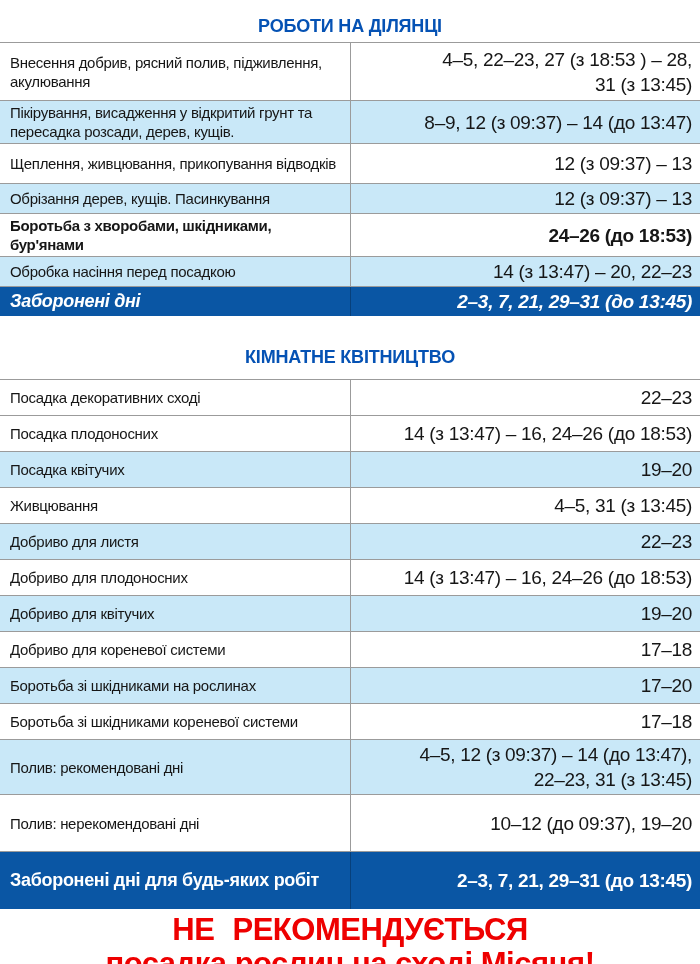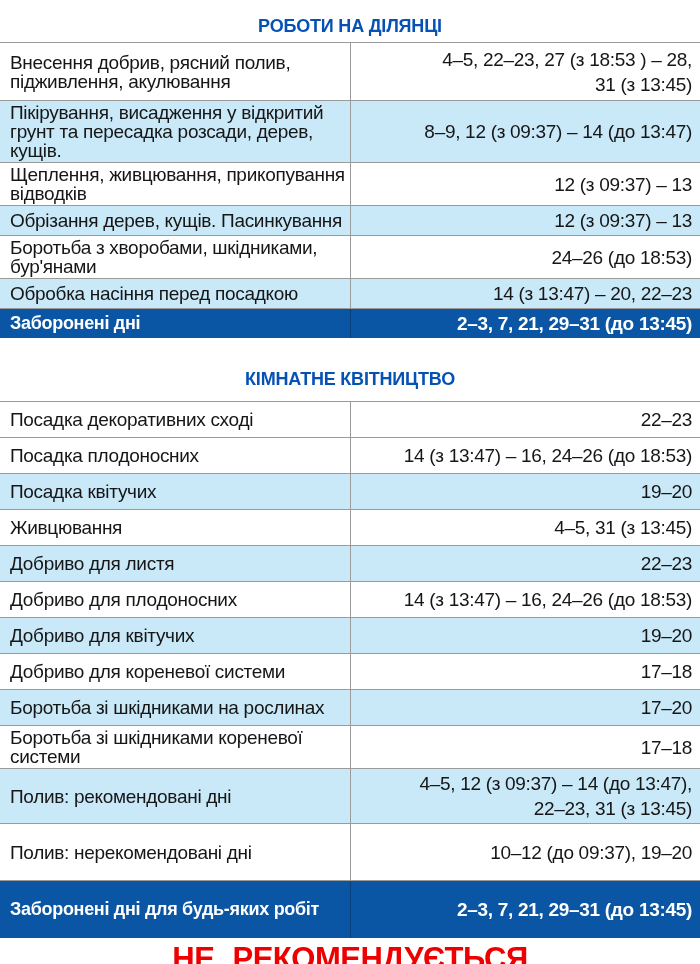--- a/index.html
+++ b/index.html
@@ -25,44 +25,44 @@
   .section-title.second{margin-top:15px;margin-bottom:11px;}
   table.cal-table{
     width:700px;border-collapse:collapse;table-layout:fixed;
     border-top:1px solid var(--border-gray);
   }
   table.cal-table col.c1{width:350px;}
   table.cal-table col.c2{width:350px;}
   td{border-top:1px solid var(--border-gray);vertical-align:middle;}
   tr:first-child td{border-top:none;}
   td.label{
-    font-size:19px;line-height:19px;letter-spacing:-0.3px;
+    font-size:15px;line-height:19px;letter-spacing:-0.3px;
     padding:2px 2px 2px 10px;
     border-right:1px solid var(--border-gray);
   }
   td.value{
     font-size:19px;line-height:25px;letter-spacing:-0.3px;
     text-align:right;white-space:pre-line;padding:2px 8px;
   }
   tr.alt{background:var(--alt-blue);}
   tr.banned{background:var(--banned-blue);}
   tr.banned td{border-top:1px solid var(--border-gray);}
   tr.banned td.label{
     color:#fff;font-weight:700;font-size:18px;
     border-right:1px solid rgba(0,0,0,0.25);
   }
   tr.banned td.value{color:#fff;font-weight:700;font-size:19px;}
   
   #t1-body tr:nth-child(1) td{height:58px;}
   #t1-body tr:nth-child(2) td{height:40px;}
   #t1-body tr:nth-child(3) td{height:40px;}
   #t1-body tr:nth-child(4) td{height:29px;}
-  #t1-body tr:nth-child(5) td{height:40px;}
+  #t1-body tr:nth-child(5) td{height:40px;font-weight:bold;}
   #t1-body tr:nth-child(6) td{height:27px;}
-  #t1-body tr:nth-child(7) td{height:29px;}
+  #t1-body tr:nth-child(7) td{height:29px;font-style:italic;}
   
   #t2-body tr td{height:36px;}
   #t2-body tr:nth-child(12) td{height:57px;}
   #t2-body tr:nth-child(13) td{height:57px;}
   #t2-body tr:nth-child(14) td{height:37px;}
   .footer{
     margin-top:4px;text-align:center;
     color:var(--warning-red);font-weight:700;
     font-size:31px;line-height:34px;letter-spacing:-0.5px;
   }

